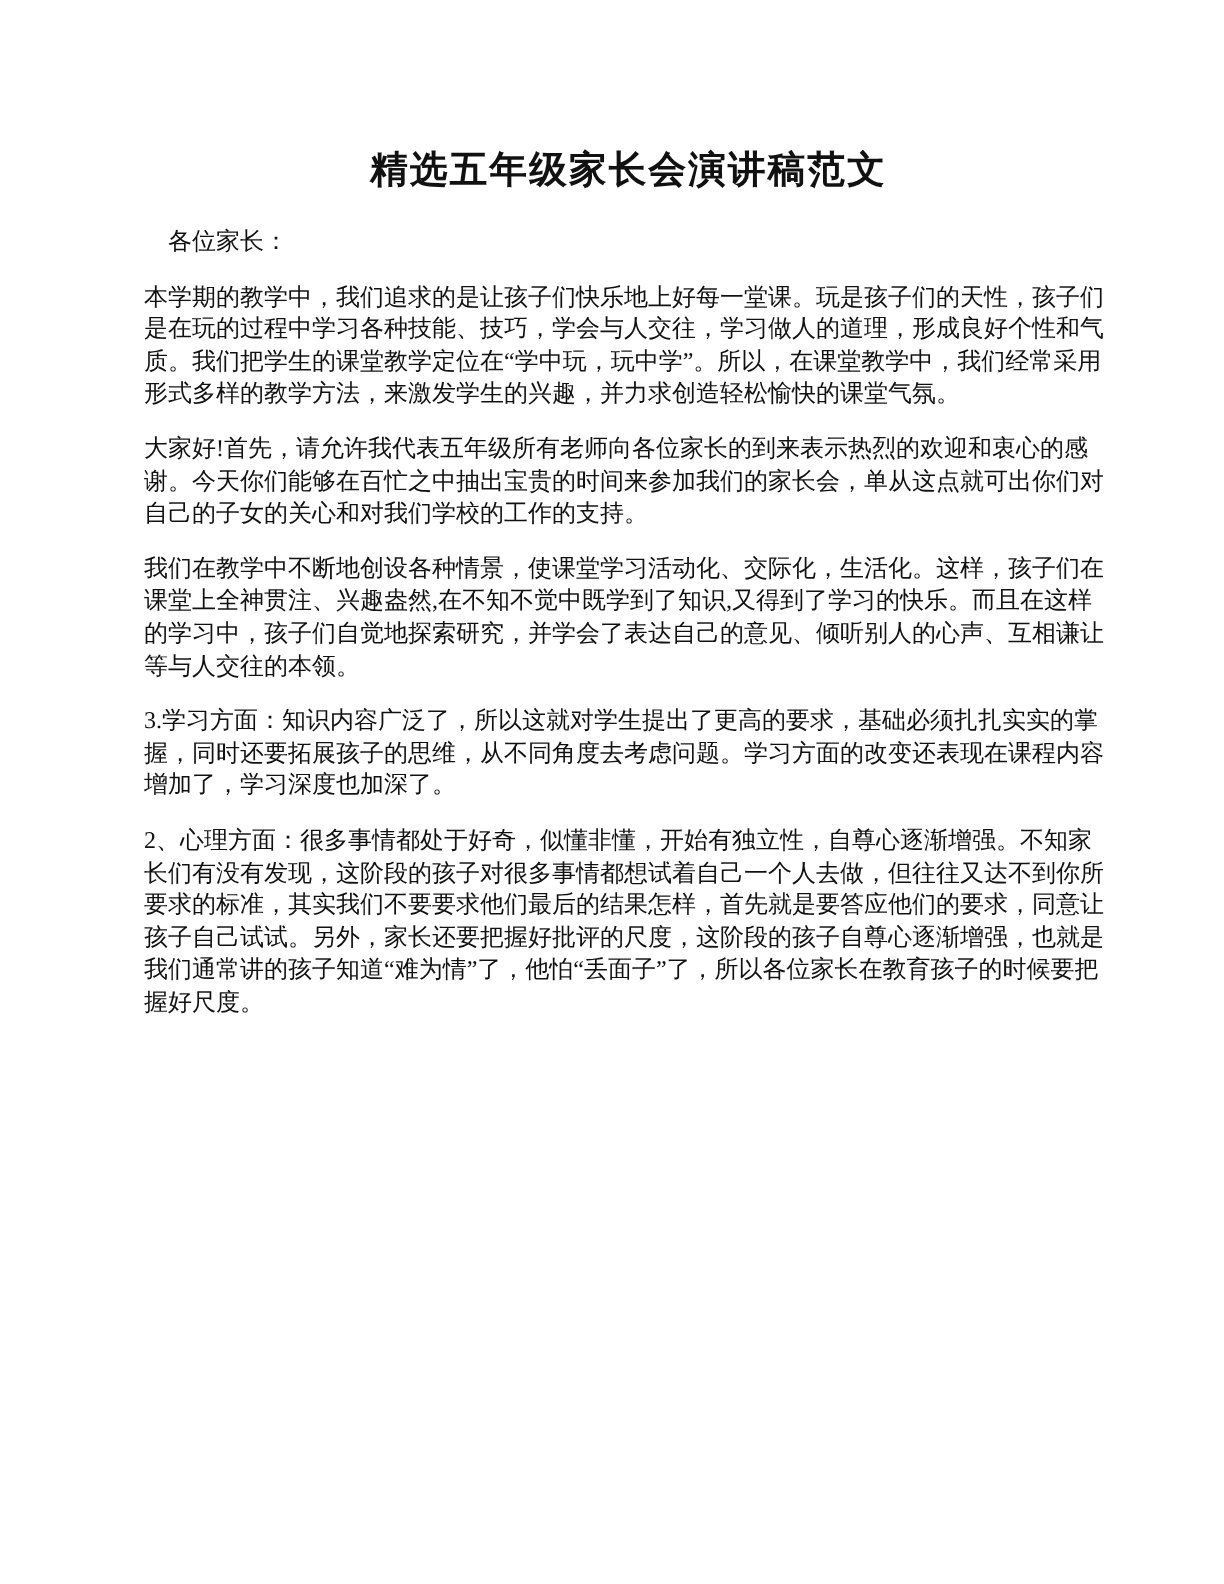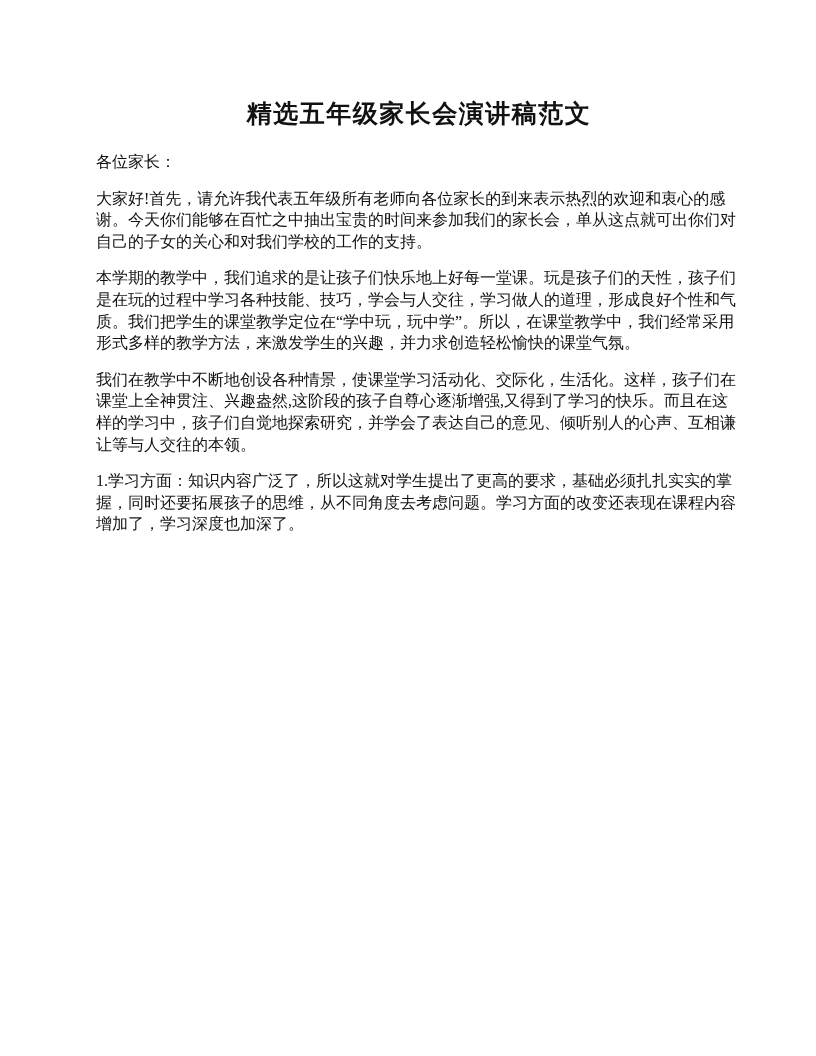--- a/index.html
+++ b/index.html
@@ -22,39 +22,40 @@
   .doc-title {
     margin: 0;
     font-size: 25px;
     font-weight: bold;
     line-height: 30px;
     text-align: center;
     letter-spacing: 1.5px;
     color: #111111;
   }
   .salutation {
-    margin: 22px 0 0 0;
+    margin: 22px 0 0 16px;
     font-size: 16px;
     line-height: 21.6px;
   }
   .para {
     margin: 15px 0 0 0;
     font-size: 16px;
     line-height: 21.6px;
     text-align: left;
     word-break: normal;
   }
 </style>
 </head>
 <body>
 
 <div class="page">
   <h1 class="doc-title">精选五年级家长会演讲稿范文</h1>
 
   <p class="salutation">各位家长：</p>
 
   <div>
+      <p class="para">本学期的教学中，我们追求的是让孩子们快乐地上好每一堂课。玩是孩子们的天性，孩子们是在玩的过程中学习各种技能、技巧，学会与人交往，学习做人的道理，形成良好个性和气质。我们把学生的课堂教学定位在“学中玩，玩中学”。所以，在课堂教学中，我们经常采用形式多样的教学方法，来激发学生的兴趣，并力求创造轻松愉快的课堂气氛。</p>
       <p class="para">大家好!首先，请允许我代表五年级所有老师向各位家长的到来表示热烈的欢迎和衷心的感谢。今天你们能够在百忙之中抽出宝贵的时间来参加我们的家长会，单从这点就可出你们对自己的子女的关心和对我们学校的工作的支持。</p>
-      <p class="para">本学期的教学中，我们追求的是让孩子们快乐地上好每一堂课。玩是孩子们的天性，孩子们是在玩的过程中学习各种技能、技巧，学会与人交往，学习做人的道理，形成良好个性和气质。我们把学生的课堂教学定位在“学中玩，玩中学”。所以，在课堂教学中，我们经常采用形式多样的教学方法，来激发学生的兴趣，并力求创造轻松愉快的课堂气氛。</p>
-      <p class="para">我们在教学中不断地创设各种情景，使课堂学习活动化、交际化，生活化。这样，孩子们在课堂上全神贯注、兴趣盎然,这阶段的孩子自尊心逐渐增强,又得到了学习的快乐。而且在这样的学习中，孩子们自觉地探索研究，并学会了表达自己的意见、倾听别人的心声、互相谦让等与人交往的本领。</p>
-      <p class="para">1.学习方面：知识内容广泛了，所以这就对学生提出了更高的要求，基础必须扎扎实实的掌握，同时还要拓展孩子的思维，从不同角度去考虑问题。学习方面的改变还表现在课程内容增加了，学习深度也加深了。</p>
+      <p class="para">我们在教学中不断地创设各种情景，使课堂学习活动化、交际化，生活化。这样，孩子们在课堂上全神贯注、兴趣盎然,在不知不觉中既学到了知识,又得到了学习的快乐。而且在这样的学习中，孩子们自觉地探索研究，并学会了表达自己的意见、倾听别人的心声、互相谦让等与人交往的本领。</p>
+      <p class="para">3.学习方面：知识内容广泛了，所以这就对学生提出了更高的要求，基础必须扎扎实实的掌握，同时还要拓展孩子的思维，从不同角度去考虑问题。学习方面的改变还表现在课程内容增加了，学习深度也加深了。</p>
+      <p class="para">2、心理方面：很多事情都处于好奇，似懂非懂，开始有独立性，自尊心逐渐增强。不知家长们有没有发现，这阶段的孩子对很多事情都想试着自己一个人去做，但往往又达不到你所要求的标准，其实我们不要要求他们最后的结果怎样，首先就是要答应他们的要求，同意让孩子自己试试。另外，家长还要把握好批评的尺度，这阶段的孩子自尊心逐渐增强，也就是我们通常讲的孩子知道“难为情”了，他怕“丢面子”了，所以各位家长在教育孩子的时候要把握好尺度。</p>
     </div>
 </div>
 
 </body></html>

